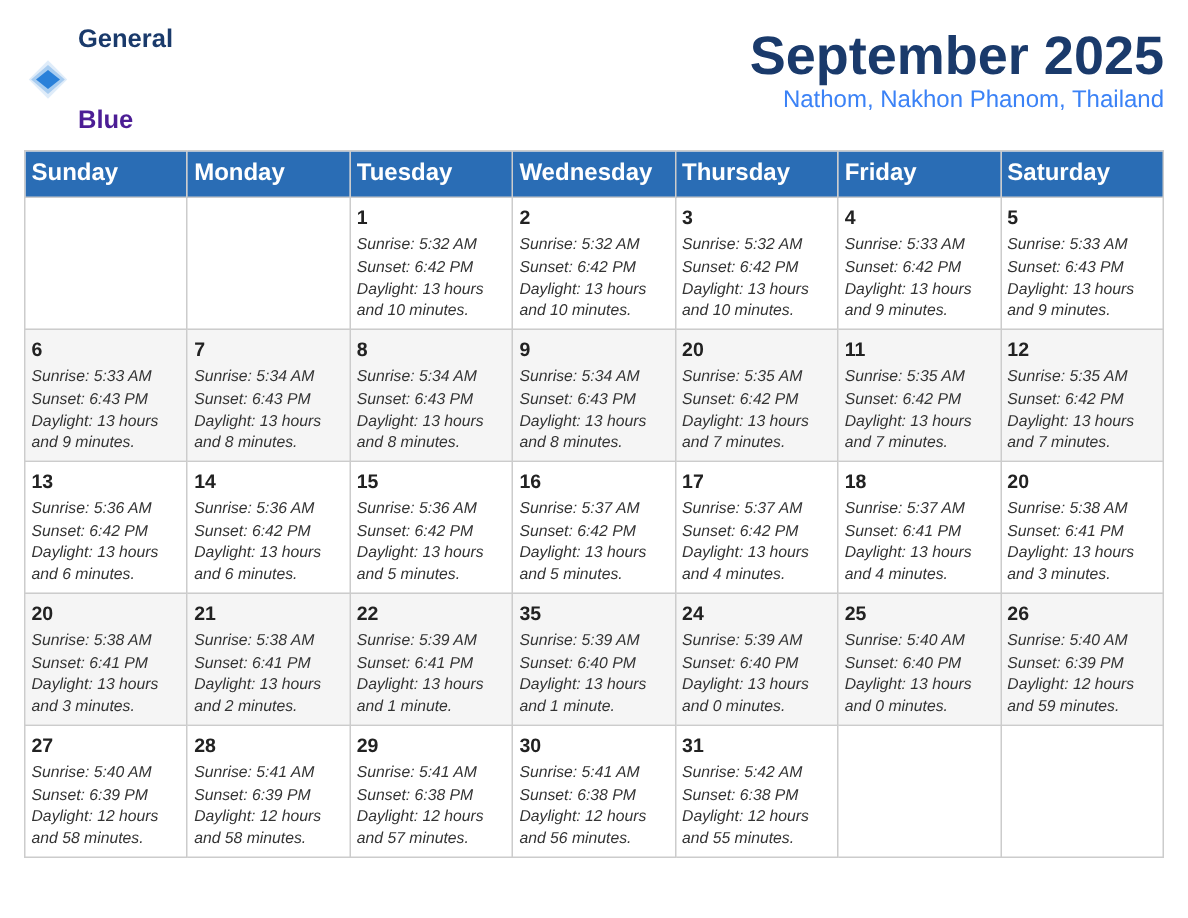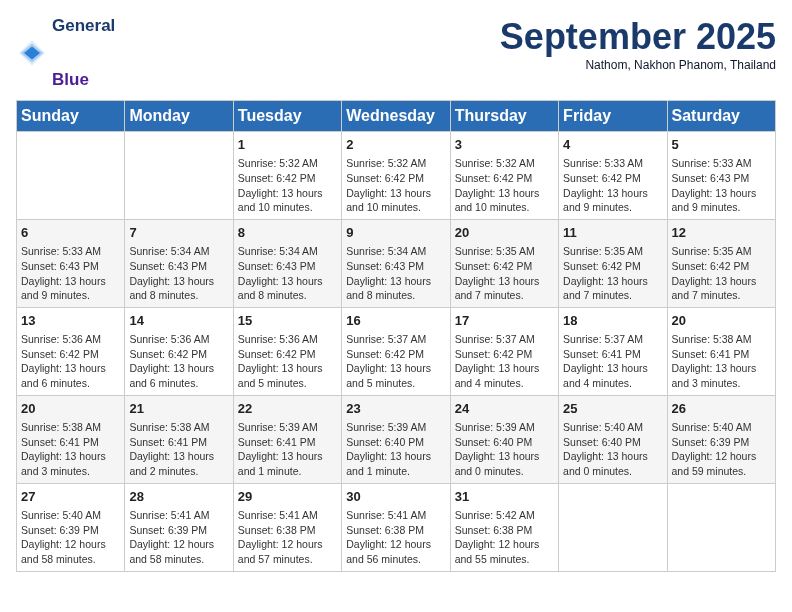--- a/index.html
+++ b/index.html
@@ -28,22 +28,22 @@
     }
     .title-block {
       text-align: right;
     }
     .month-title {
       font-size: 36px;
       font-weight: bold;
       color: #1a3a6b;
     }
     .location-title {
-      font-size: 12px;
-      color: #0f172a;
+      font-size: 16px;
+      color: #3b82f6;
     }
     table {
       width: 100%;
       border-collapse: collapse;
       font-size: 11px;
     }
     thead tr th {
       background-color: #2a6db5;
       color: #fff;
       padding: 6px 4px;
@@ -68,20 +68,21 @@
     }
     .day-num {
       font-size: 13px;
       font-weight: bold;
       display: block;
       margin-bottom: 2px;
     }
     .cell-content {
       font-size: 10.5px;
       color: #333;
+      font-style: italic;
     }
   </style>
 </head>
 <body>
 
 <div class="header">
   <div class="logo">
     <svg class="logo-icon" viewBox="0 0 40 40" xmlns="http://www.w3.org/2000/svg">
       <polygon points="20,4 36,20 20,36 4,20" fill="#2980d9" opacity="0.15"></polygon>
       <polygon points="20,8 34,20 20,32 6,20" fill="#2980d9" opacity="0.3"></polygon>
@@ -268,21 +269,21 @@
 and 2 minutes.</div>
         </td>
         <td>
           <span class="day-num">22</span>
           <div class="cell-content" style="white-space: pre-line;">Sunrise: 5:39 AM
 Sunset: 6:41 PM
 Daylight: 13 hours
 and 1 minute.</div>
         </td>
         <td>
-          <span class="day-num">23</span>
+          <span class="day-num">35</span>
           <div class="cell-content" style="white-space: pre-line;">Sunrise: 5:39 AM
 Sunset: 6:40 PM
 Daylight: 13 hours
 and 1 minute.</div>
         </td>
         <td>
           <span class="day-num">24</span>
           <div class="cell-content" style="white-space: pre-line;">Sunrise: 5:39 AM
 Sunset: 6:40 PM
 Daylight: 13 hours

